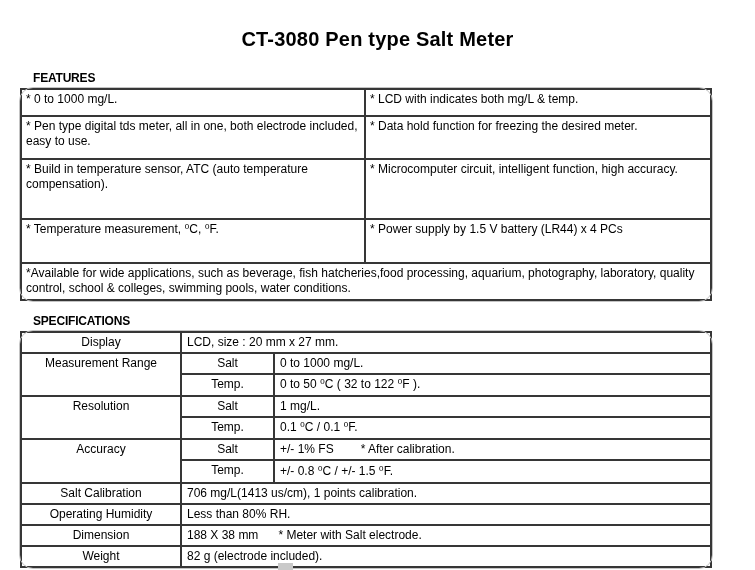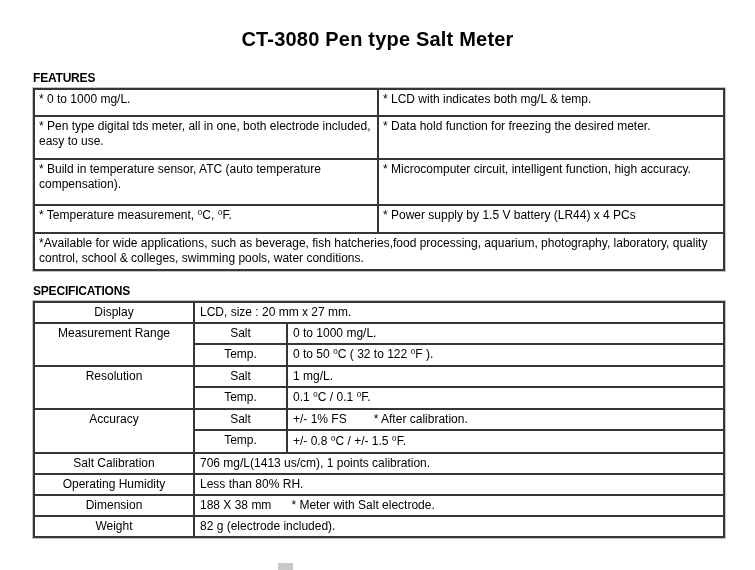--- a/index.html
+++ b/index.html
@@ -21,41 +21,42 @@
   .section-heading {
     margin: 20px 0 3px 33px;
     font-size: 12px;
     font-weight: bold;
     letter-spacing: -0.2px;
   }
   .section-heading.specs { margin-top: 13px; }
   table {
     border-collapse: collapse;
     table-layout: fixed;
-    margin-left: 33px;
+    margin-left: 20px;
     width: 690px;
     outline: 1px solid #c4c4c4;
+    border-radius: 13px;
   }
   td {
     border: 2px solid #363636;
     font-size: 12px;
     line-height: 15px;
     padding: 2px 4px;
     vertical-align: top;
     overflow: hidden;
   }
   
   .features col.f-left  { width: 344px; }
   .features col.f-right { width: 346px; }
   .features tr.r1 td { height: 27px; }
   .features tr.r2 td { height: 43px; }
   .features tr.r3 td { height: 26px; }
-  .features tr.r4 td { height: 46px; }
+  .features tr.r4 td { height: 60px; }
   .features tr.r5 td { height: 23px; }
-  .features tr.r6 td { height: 28px; }
+  .features tr.r6 td { height: 44px; }
   .features tr.r7 td { height: 37px; }
   
   .specs-table col.s-c1 { width: 160px; }
   .specs-table col.s-c2 { width: 93px; }
   .specs-table col.s-c3 { width: 437px; }
   .specs-table td.lbl { text-align: center; }
   .specs-table td.val { text-align: left; padding-left: 5px; }
   .specs-table tr.h19 td { height: 19px; }
   .specs-table tr.h18 td { height: 18px; }
   .specs-table tr.h22 td { height: 22px; }

